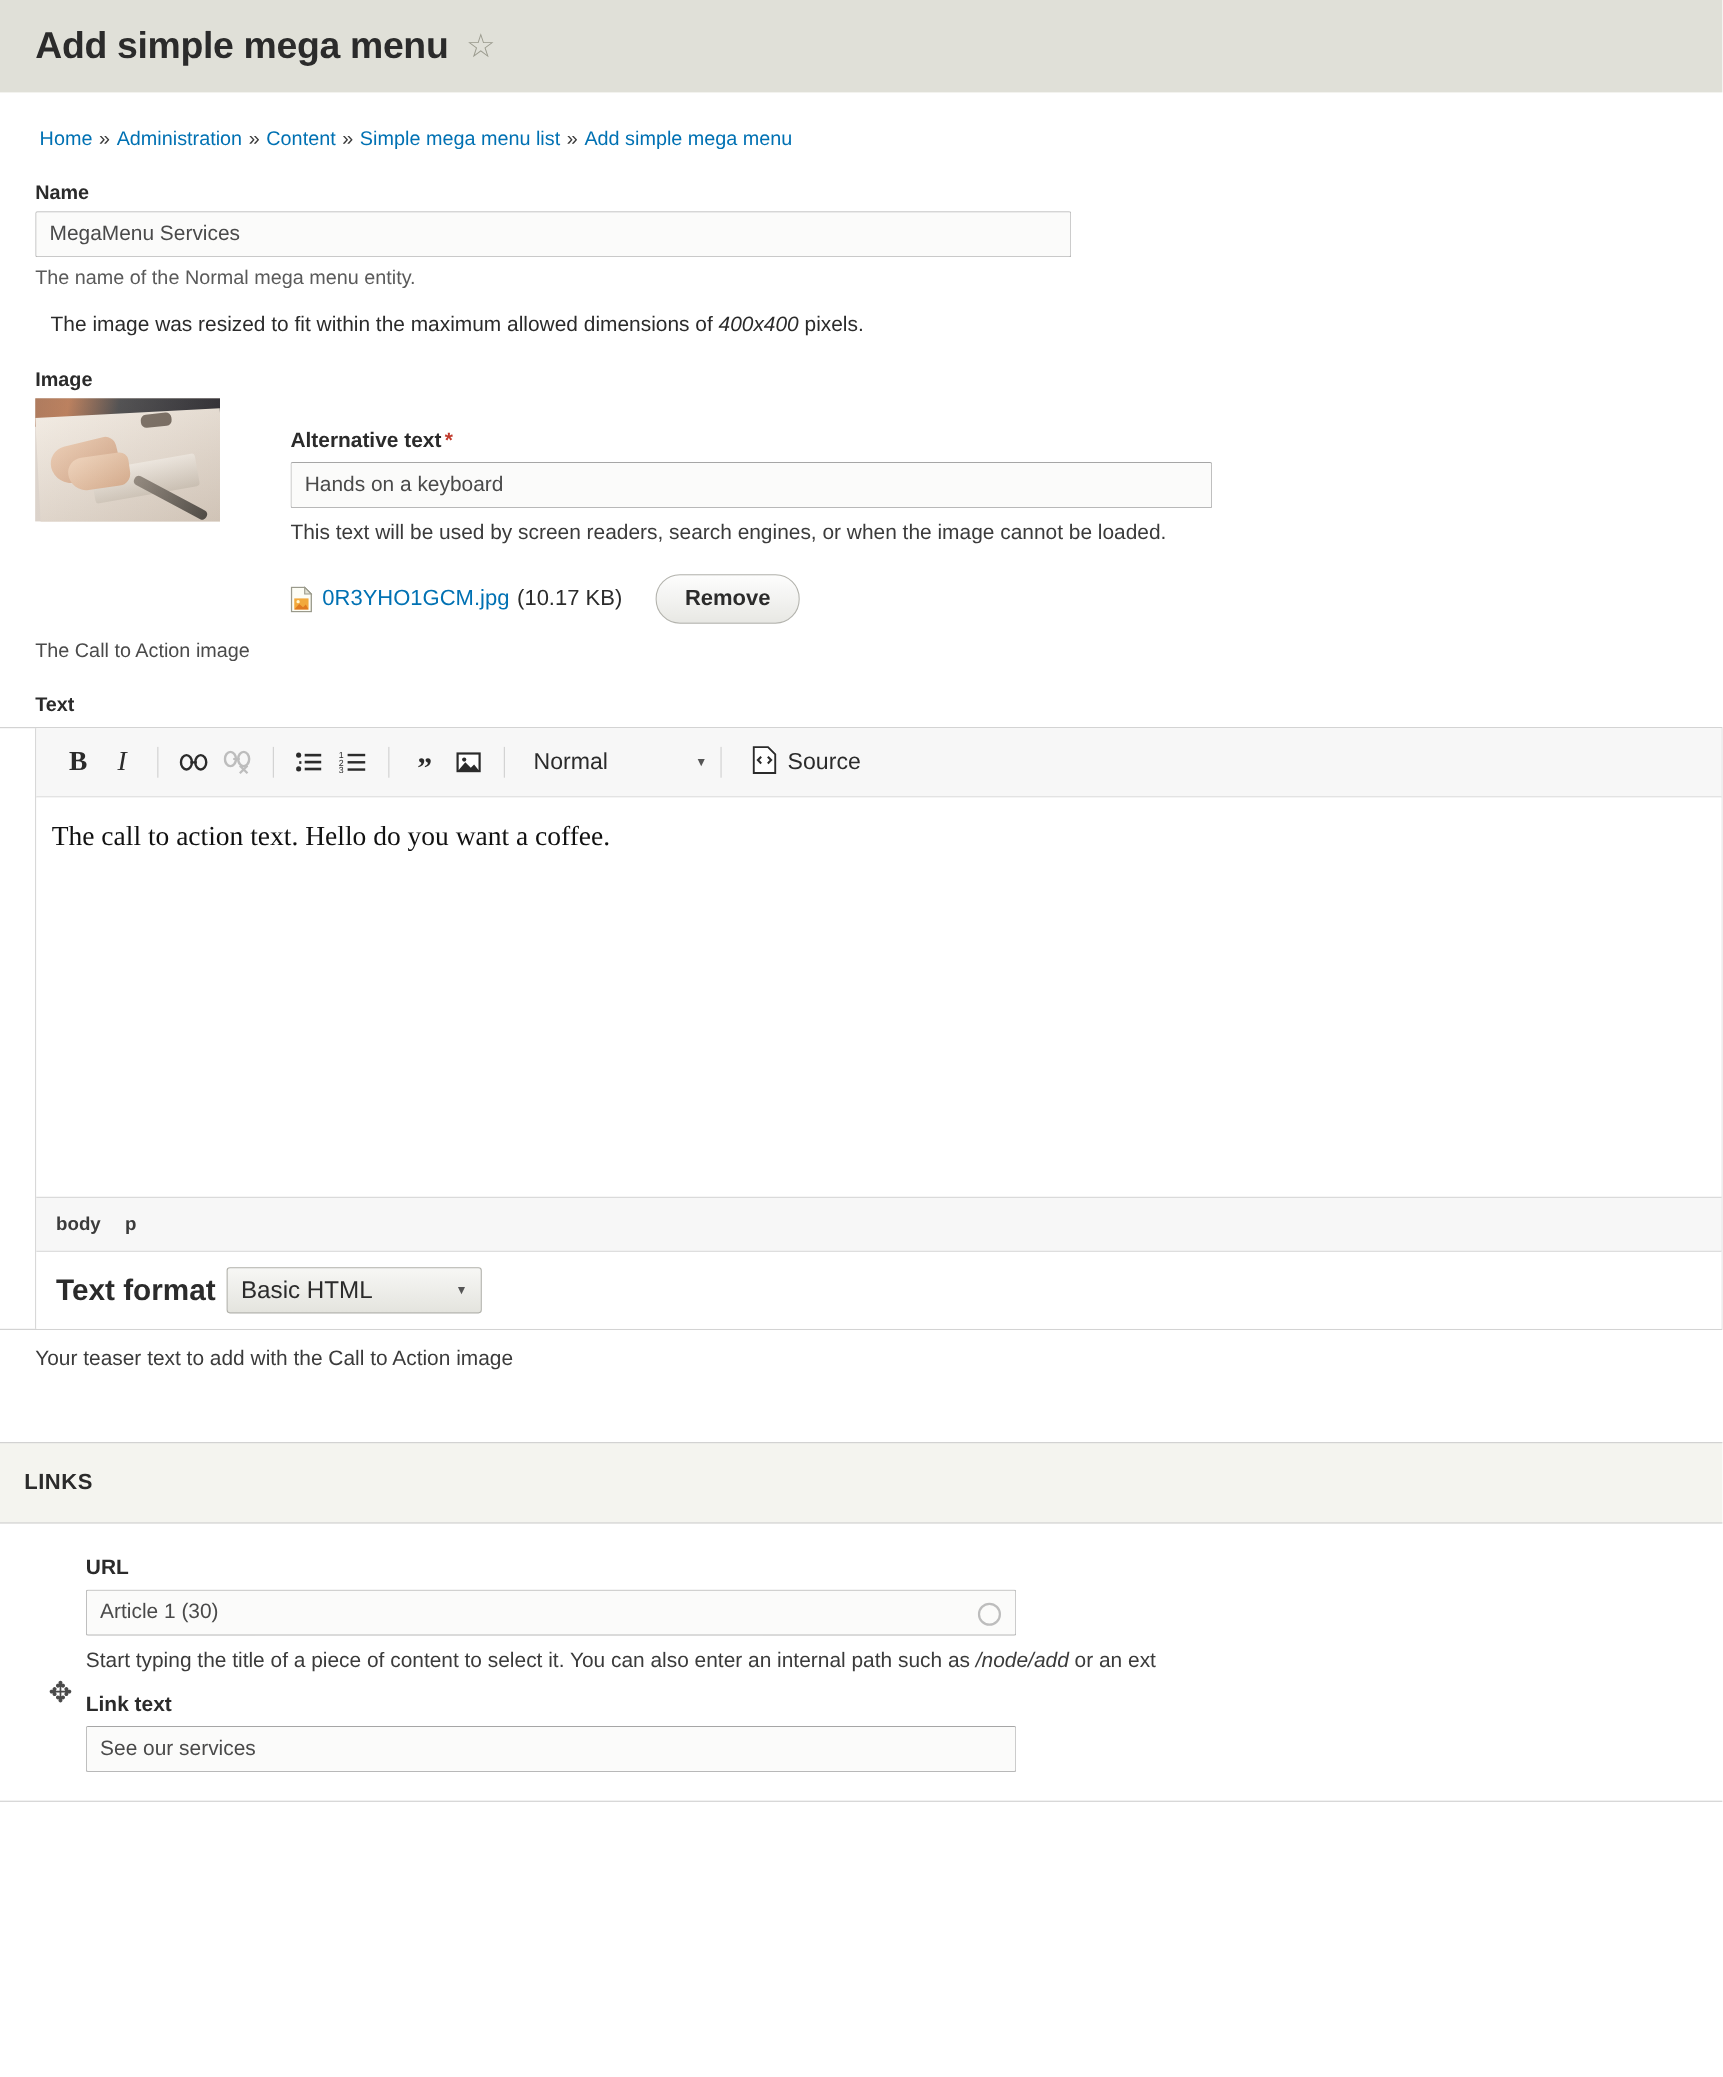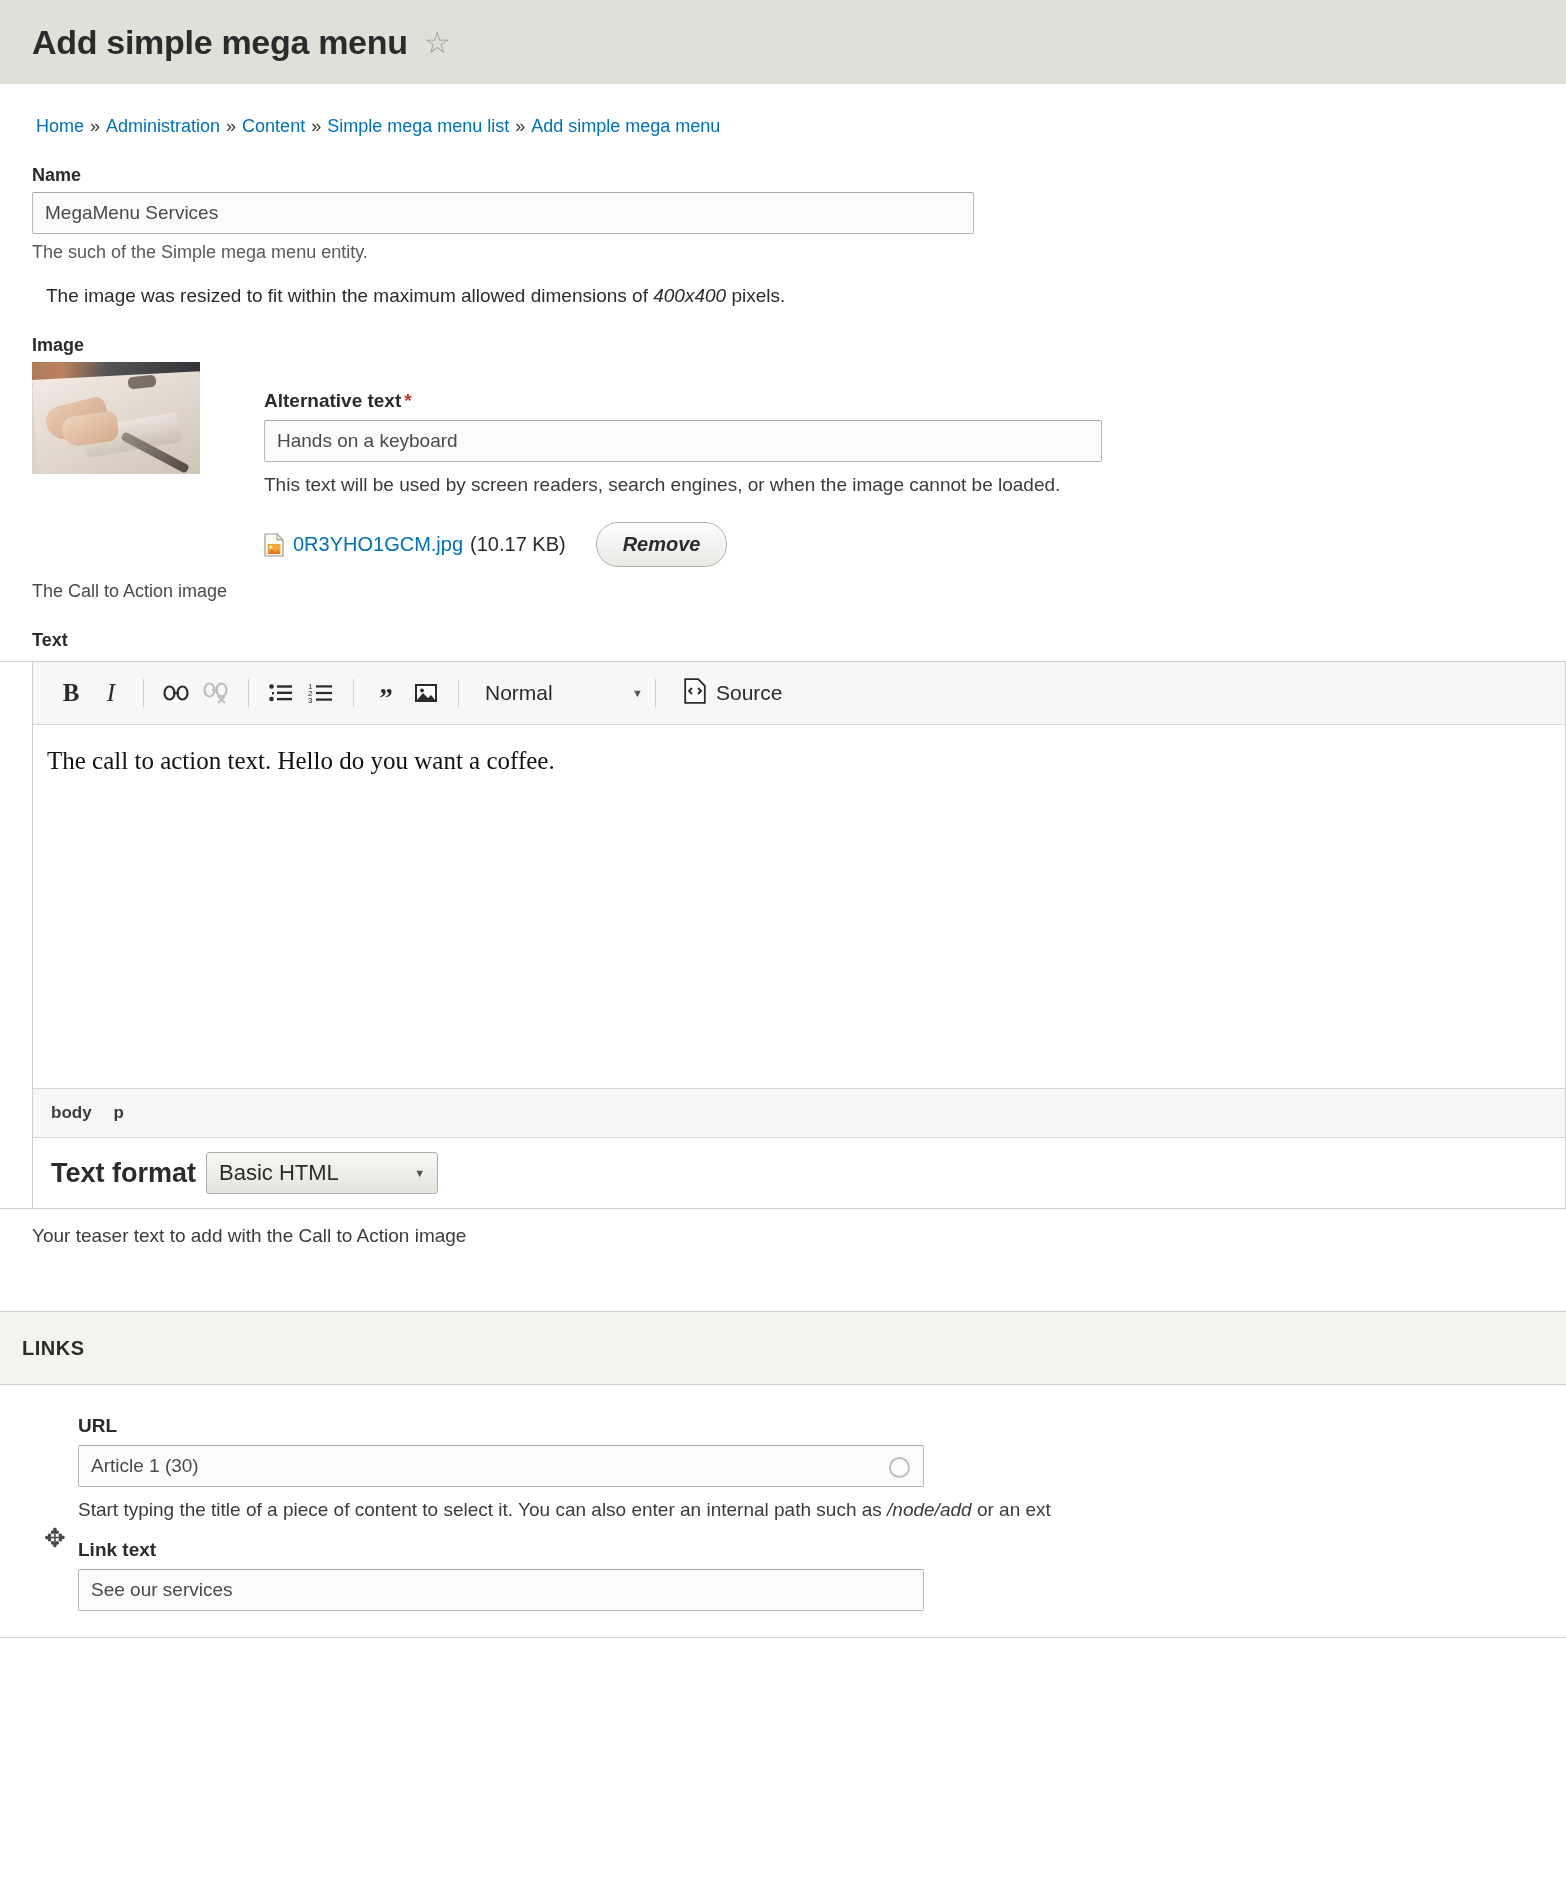--- a/index.html
+++ b/index.html
@@ -190,21 +190,20 @@
     margin-left: 30px;
     font-family: "Liberation Sans", sans-serif;
     font-size: 20px;
     font-weight: bold;
     color: #2b2b2b;
     background: linear-gradient(180deg,#fdfdfd 0%,#e8e8e4 100%);
     border: 1px solid #b3b3ad;
     border-radius: 22px;
     padding: 10px 26px;
     cursor: pointer;
-    font-style: italic;
   }
   .cta-desc {
     font-size: 18px;
     color: #4a4a4a;
     margin-top: 14px;
   }
 
   
   .editor {
     margin-top: 10px;
@@ -382,21 +381,21 @@
 </div>
 
 <div class="breadcrumb">
   <a href="#">Home</a><span class="crumb-sep">»</span><a href="#">Administration</a><span class="crumb-sep">»</span><a href="#">Content</a><span class="crumb-sep">»</span><a href="#">Simple mega menu list</a><span class="crumb-sep">»</span><a href="#">Add simple mega menu</a>
 </div>
 
 <div class="form-wrap">
 
   <div class="field-label">Name</div>
   <input class="text-input" style="width: 942px;" value="MegaMenu Services">
-  <div class="desc">The such of the Simple mega menu entity.</div>
+  <div class="desc">The name of the Normal mega menu entity.</div>
 
   <div class="status-msg">
     <span>The image was resized to fit within the maximum allowed dimensions of </span><i>400x400</i><span> pixels.</span>
   </div>
 
   <div class="field-label">Image</div>
 
   <div class="image-widget">
     <div class="thumb">
       <div class="sky"></div>

